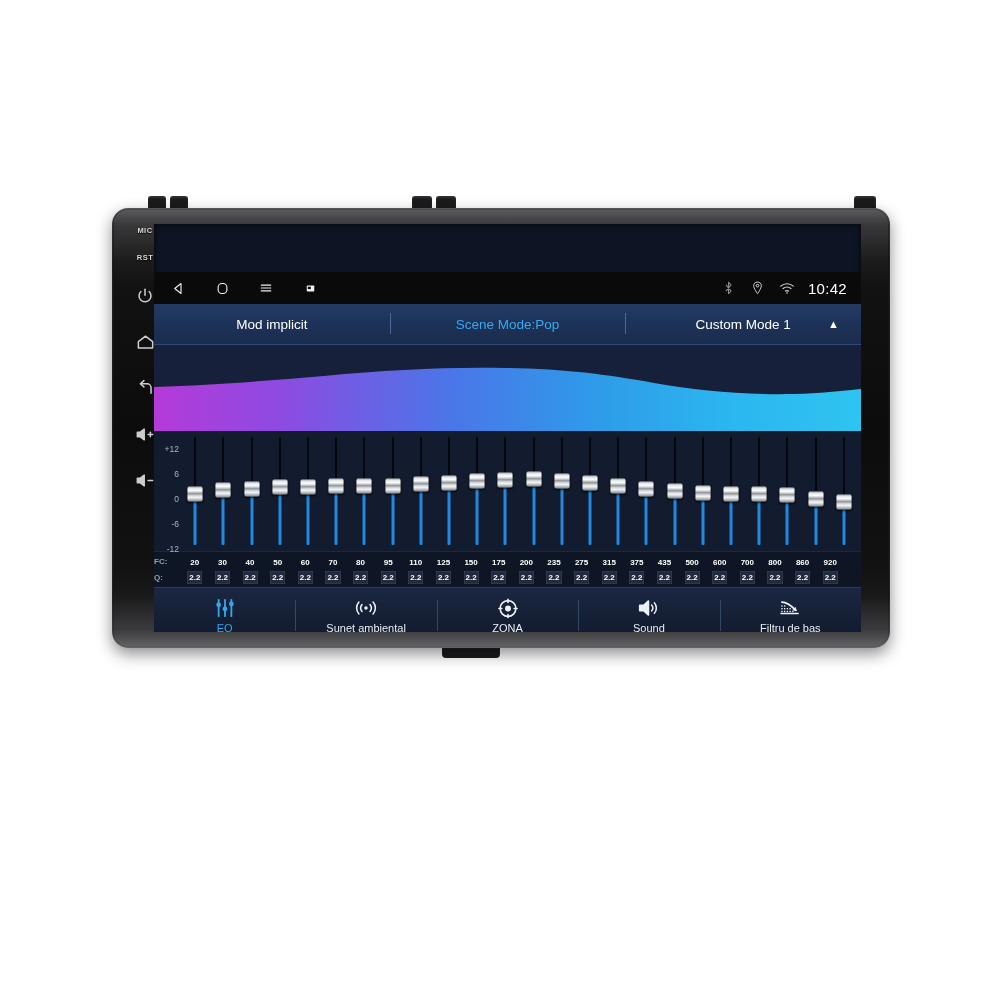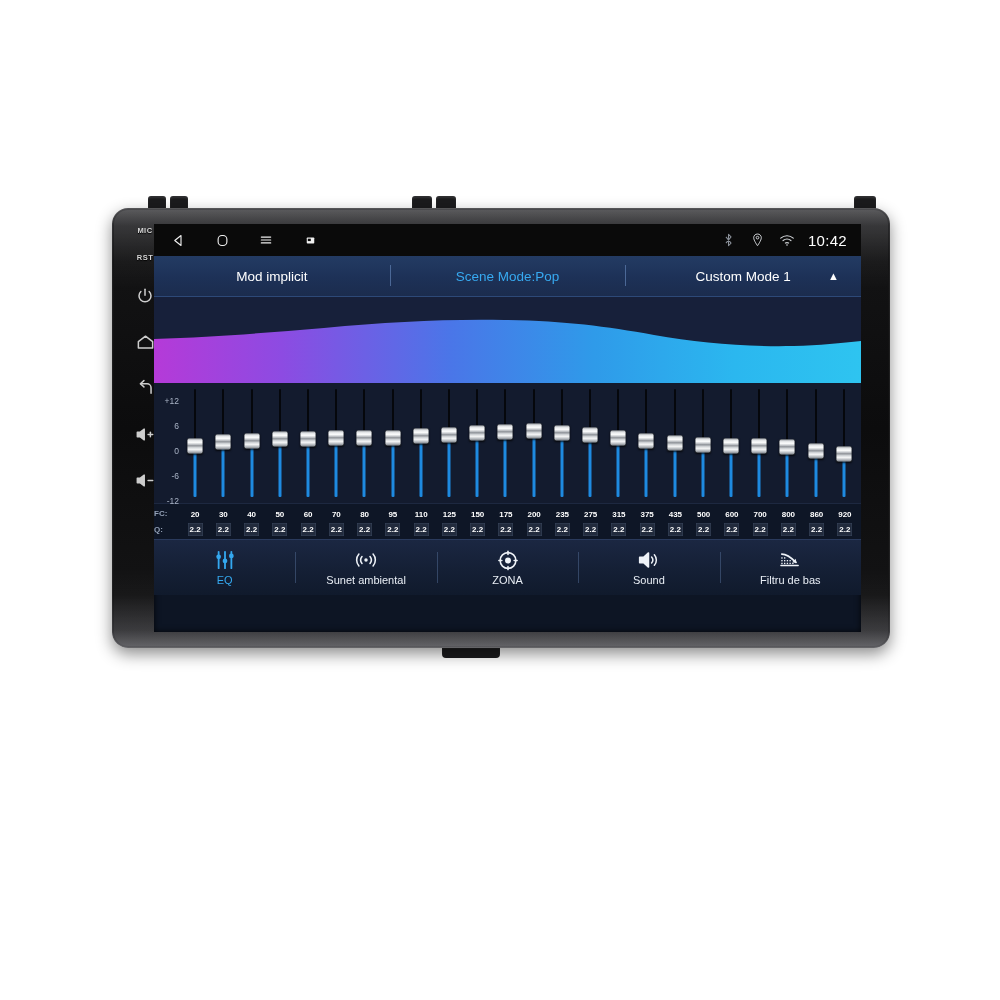--- a/index.html
+++ b/index.html
@@ -55,21 +55,21 @@
   
   #screen{
     position:absolute;left:42px;top:28px;width:707px;height:408px;
     background:#0d1524;overflow:hidden;
     box-shadow:inset 0 0 6px rgba(0,0,0,.8);
   }
 
   
   #statusbar{
     height:32px;background:#0a0a0a;display:flex;align-items:center;
-    padding:0 10px;box-sizing:border-box;
+    padding:0 10px;box-sizing:border-box;margin-top:48px;
   }
   #sb-left{display:flex;align-items:center;gap:28px;padding-left:6px;}
   #sb-right{margin-left:auto;display:flex;align-items:center;gap:13px;padding-right:4px;}
   .sb-ic{width:16px;height:16px;display:flex;align-items:center;justify-content:center;}
   #clock{color:#fff;font-size:15px;letter-spacing:.3px;}
 
   
   #modebar{
     height:40px;
     background:linear-gradient(180deg,#233b63 0%,#1d3157 55%,#1b2c4e 100%);
@@ -127,21 +127,21 @@
   
   #freqtable{
     height:35px;background:#0e1626;display:flex;align-items:stretch;
     border-top:1px solid #1d2840;
   }
   #ft-labels{
     width:27px;display:flex;flex-direction:column;justify-content:center;
     align-items:flex-start;padding-right:3px;box-sizing:border-box;
   }
   #ft-labels span{color:#93a0b5;font-size:8px;line-height:16px;font-weight:bold;}
-  #ft-cols{flex:1;display:flex;padding-right:2px;}
+  #ft-cols{flex:1;display:flex;padding-right:17px;}
   .fcol{flex:1;display:flex;flex-direction:column;justify-content:center;align-items:center;}
   .fcol .fc{color:#ffffff;font-size:8px;line-height:16px;font-weight:bold;}
   .fcol .q{
     color:#ffffff;font-size:8px;line-height:13px;font-weight:bold;
     background:#222b3d;border-radius:0;padding:0 2px;
     box-shadow:inset 0 0 0 .5px #39465c;
   }
 
   
   #navbar{

